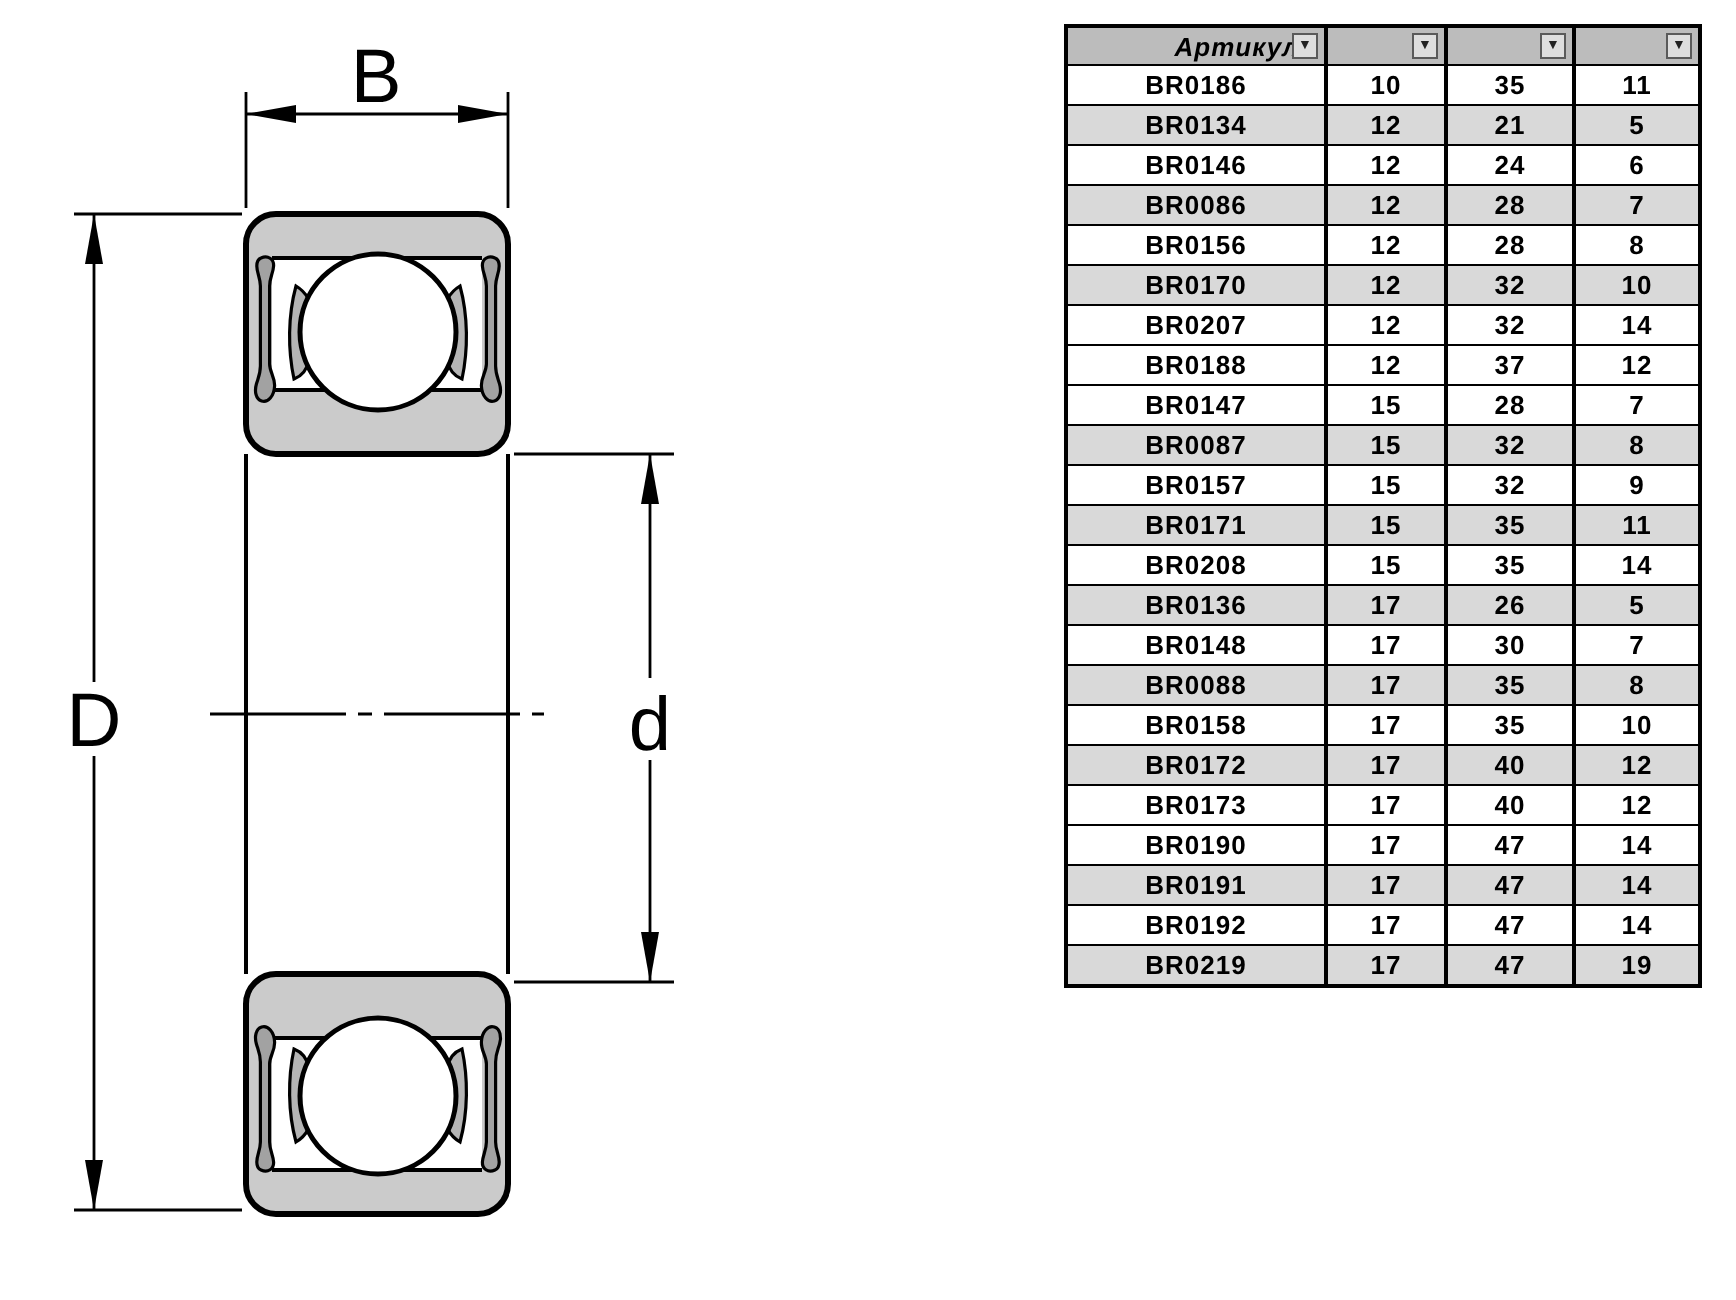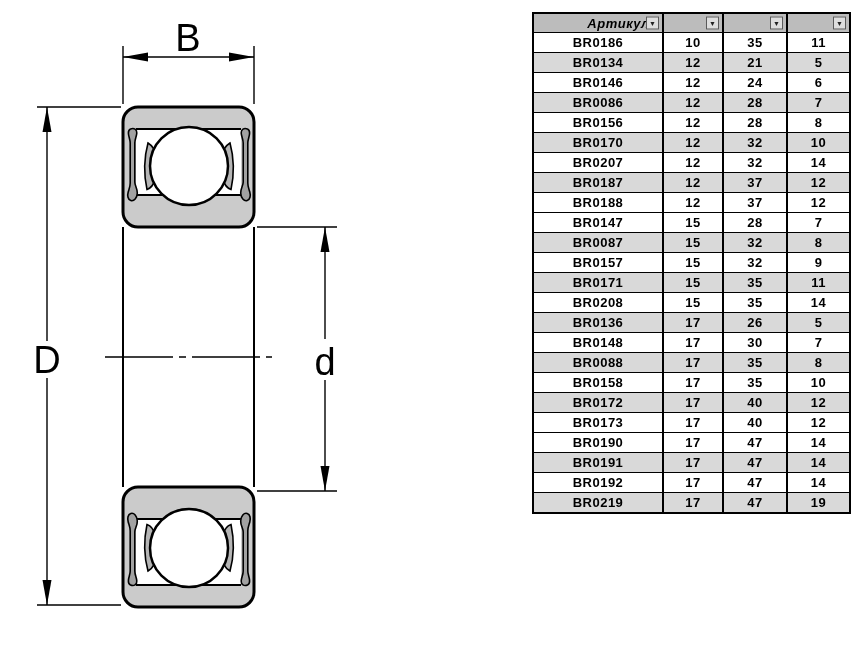--- a/index.html
+++ b/index.html
@@ -216,26 +216,20 @@
             <td>12</td>
             <td>32</td>
             <td>10</td>
           </tr>
           <tr>
             <td>BR0207</td>
             <td>12</td>
             <td>32</td>
             <td>14</td>
           </tr>
-          <tr class="alt">
-            <td>BR0187</td>
-            <td>12</td>
-            <td>37</td>
-            <td>12</td>
-          </tr>
           <tr>
             <td>BR0188</td>
             <td>12</td>
             <td>37</td>
             <td>12</td>
           </tr>
           <tr>
             <td>BR0147</td>
             <td>15</td>
             <td>28</td>

